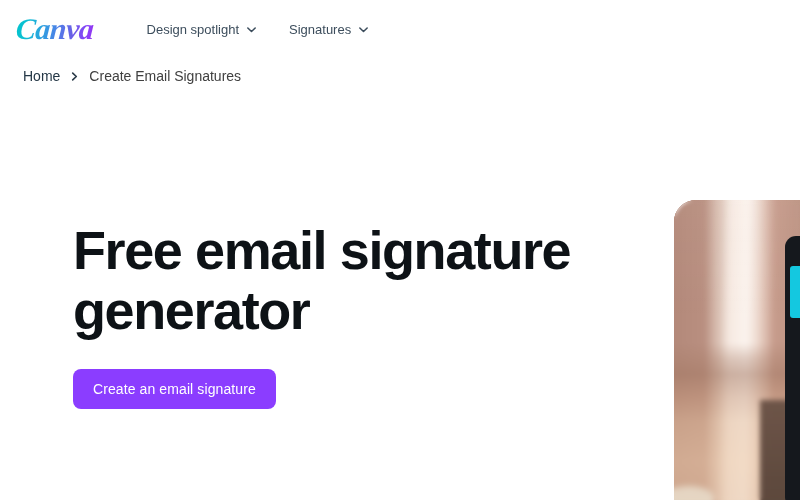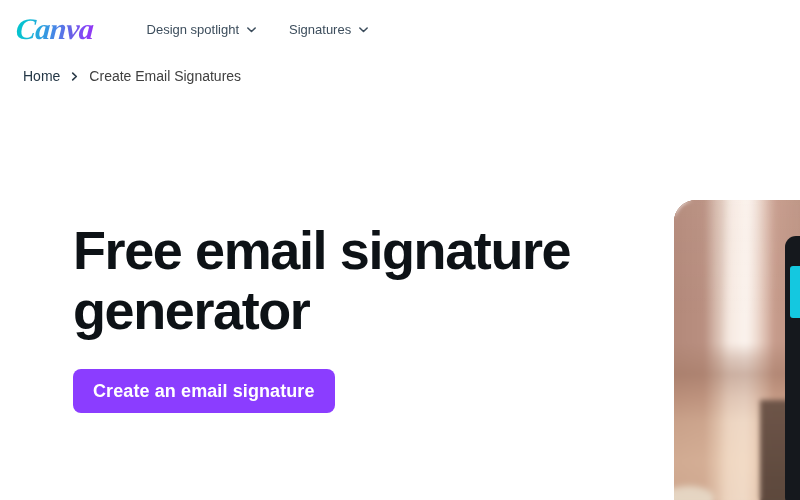--- a/index.html
+++ b/index.html
@@ -153,22 +153,22 @@
     color: #0d1216;
     margin: 0;
     white-space: pre-line;
   }
 
   .hero-cta {
     display: inline-block;
     margin-top: 28px;
     background: #8b3dff;
     color: #ffffff;
-    font-size: 18px;
-    font-weight: 700;
+    font-size: 14px;
+    font-weight: 400;
     letter-spacing: 0.1px;
     border: none;
     border-radius: 8px;
     padding: 13px 20px;
     cursor: pointer;
     font-family: inherit;
     line-height: 1;
   }
 
   

